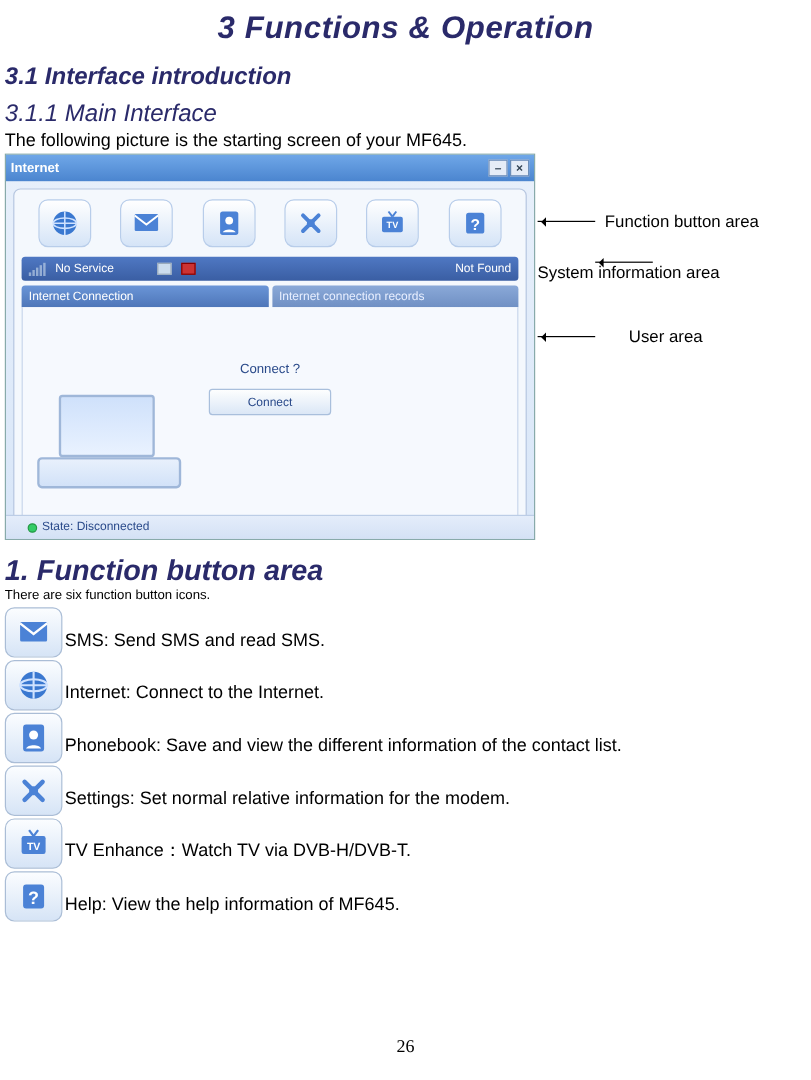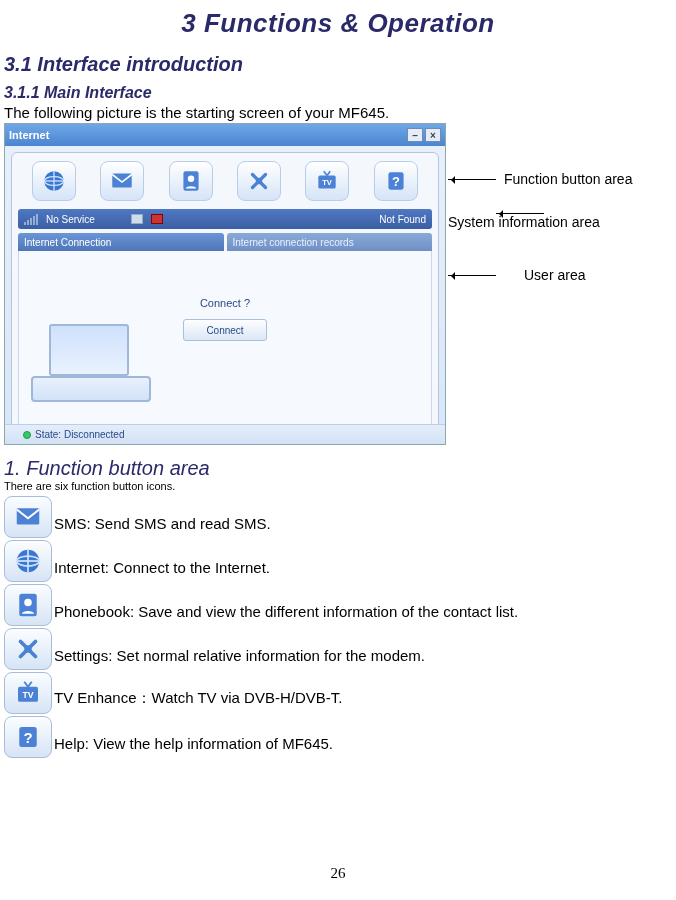--- a/index.html
+++ b/index.html
@@ -26,23 +26,23 @@
   h2.section {
     font-family: Verdana, sans-serif;
     font-size: 20px;
     font-style: italic;
     font-weight: bold;
     color: #2a2a6a;
     margin-bottom: 4px;
   }
   h3.subsection {
     font-family: Verdana, sans-serif;
-    font-size: 16px;
+    font-size: 20px;
     font-style: italic;
-    font-weight: bold;
+    font-weight: normal;
     color: #2a2a6a;
     margin-top: 8px;
     margin-bottom: 2px;
   }
   .body-text {
     font-size: 15px;
     margin-bottom: 2px;
   }
   
   .shot-row {
@@ -162,21 +162,21 @@
     position: absolute;
     left: 50%; top: 46px;
     transform: translateX(-50%);
     text-align: center;
   }
   .center-block .qtext {
     color: #2a4a8a; font-size: 11px;
     margin-bottom: 10px;
   }
   .connect-btn {
-    width: 84px; height: 22px;
+    width: 102px; height: 22px;
     background: linear-gradient(#fdfefe,#dbe7f6);
     border: 1px solid #a9bfdc;
     border-radius: 3px;
     font-size: 10px;
     color: #2a4a8a;
   }
   .statusbar {
     position: absolute;
     left: 0; right: 0; bottom: 0;
     height: 20px;
@@ -210,23 +210,23 @@
   .arrow::before {
     content: '';
     position: absolute;
     left: -1px; top: -4px;
     border: 4px solid transparent;
     border-right-color: #000;
   }
   
   .func-heading {
     font-family: Verdana, sans-serif;
-    font-size: 20px;
+    font-size: 24px;
     font-style: italic;
-    font-weight: normal;
+    font-weight: bold;
     color: #2a2a6a;
     margin-top: 12px;
   }
   .func-intro {
     font-size: 11px;
     margin-bottom: 4px;
   }
   .func-item {
     display: flex;
     align-items: flex-end;

